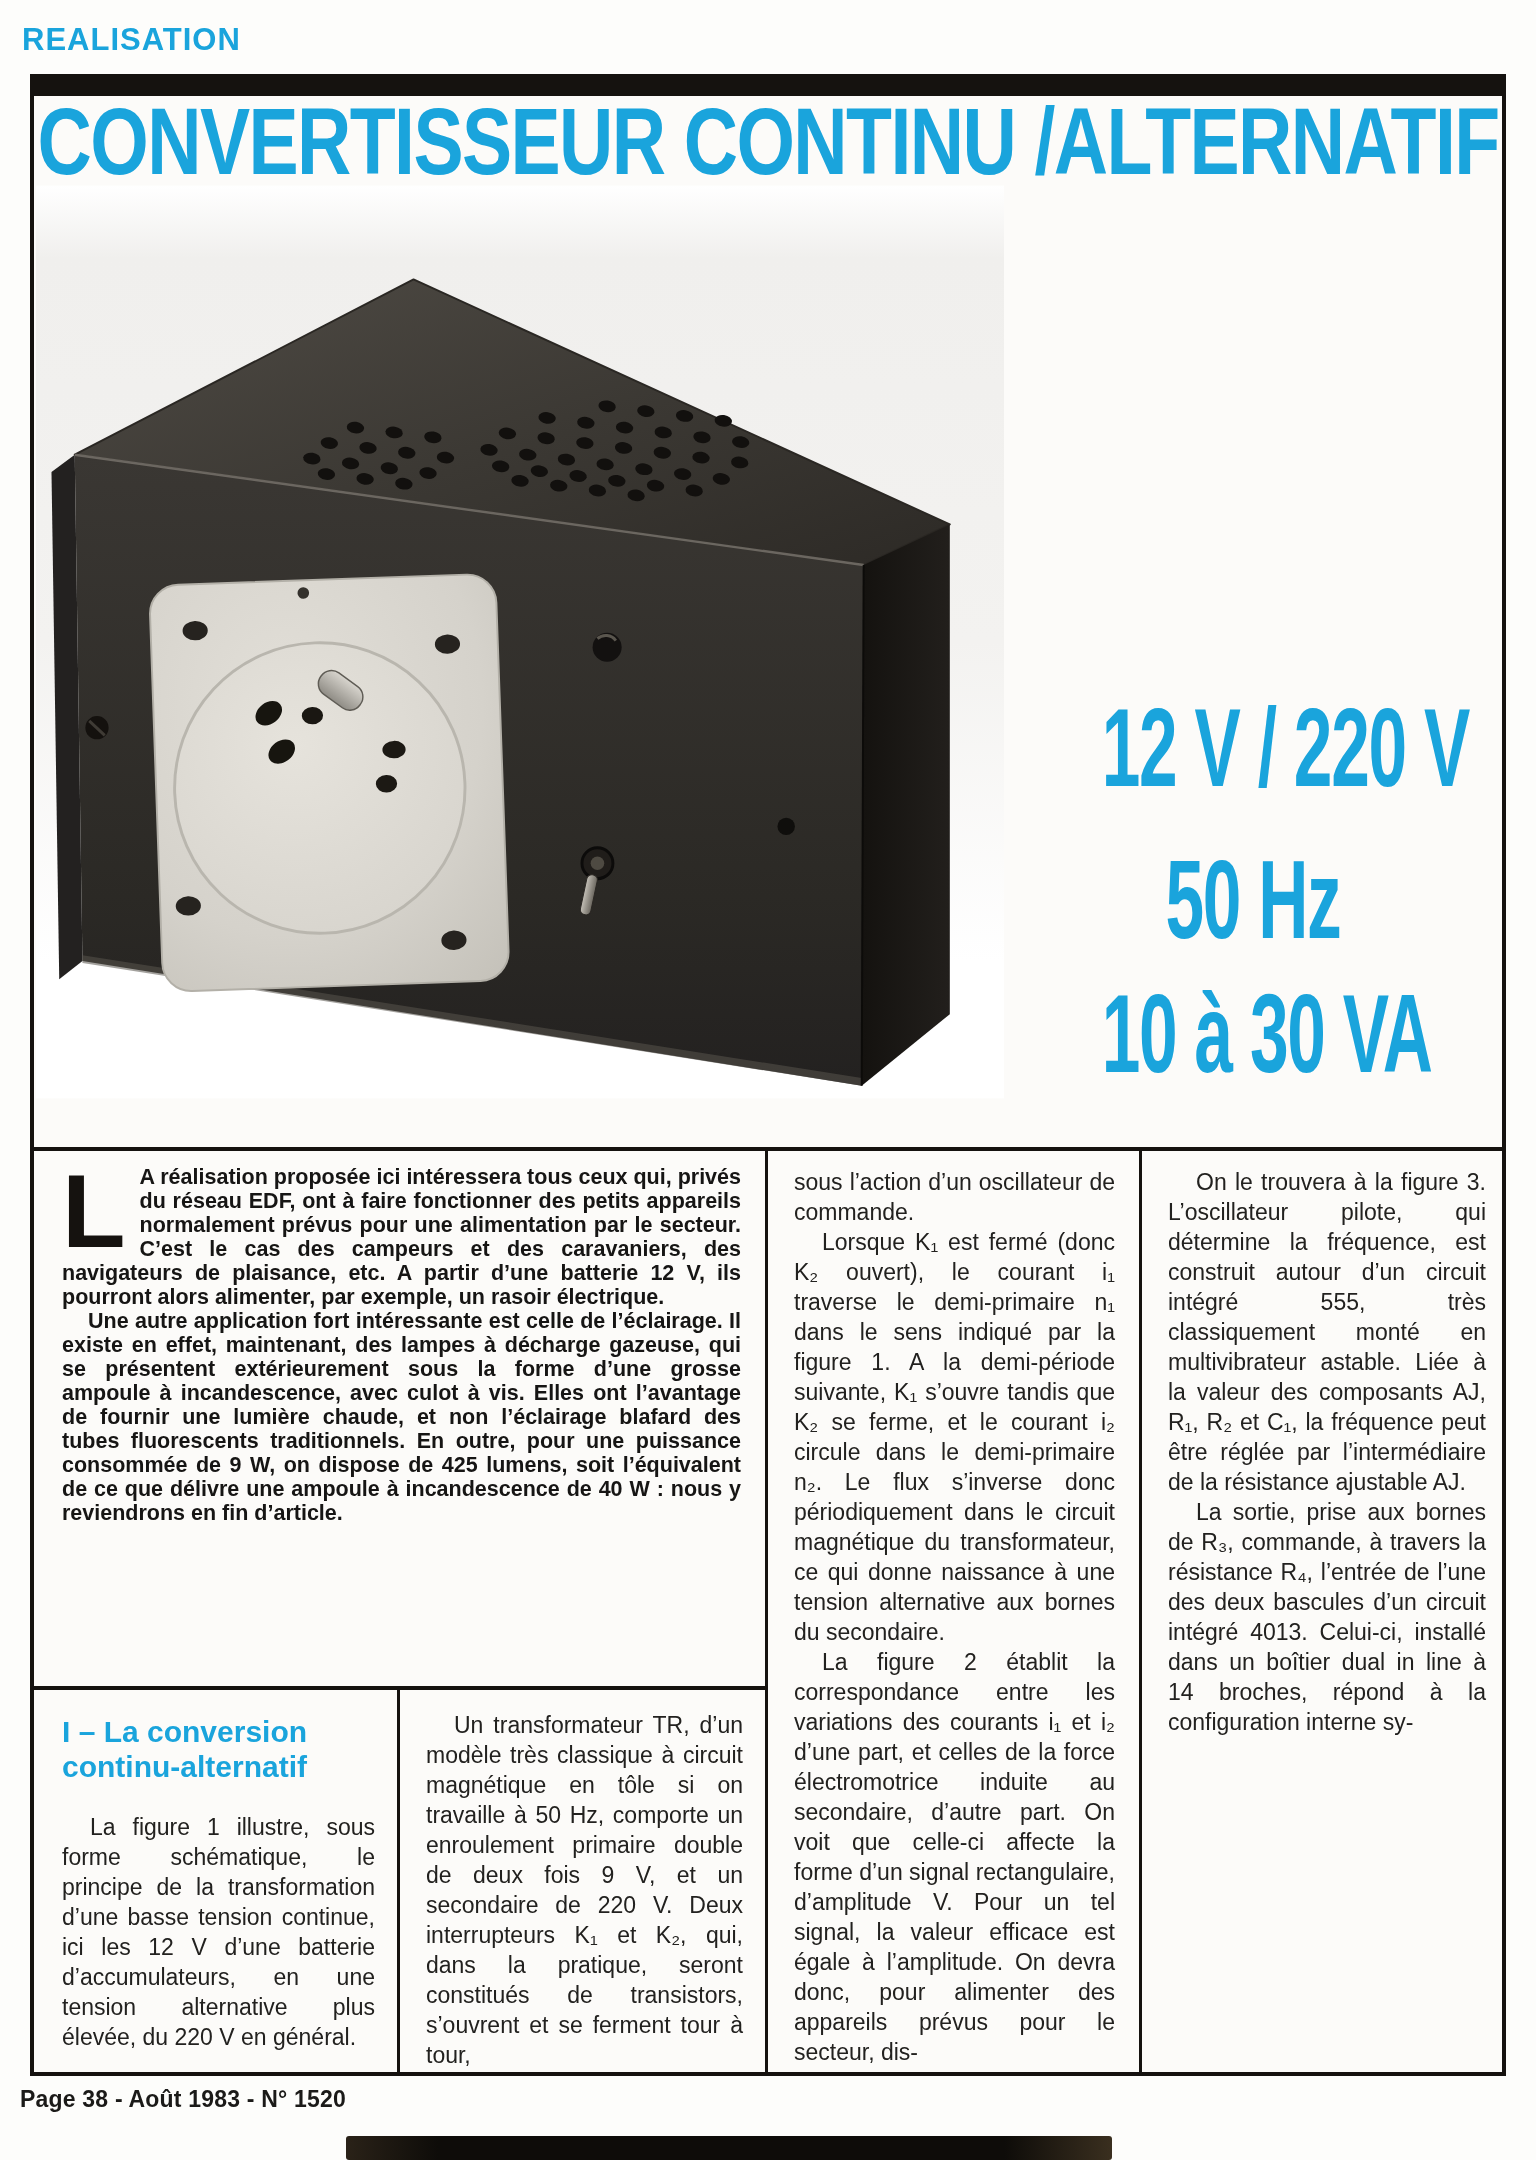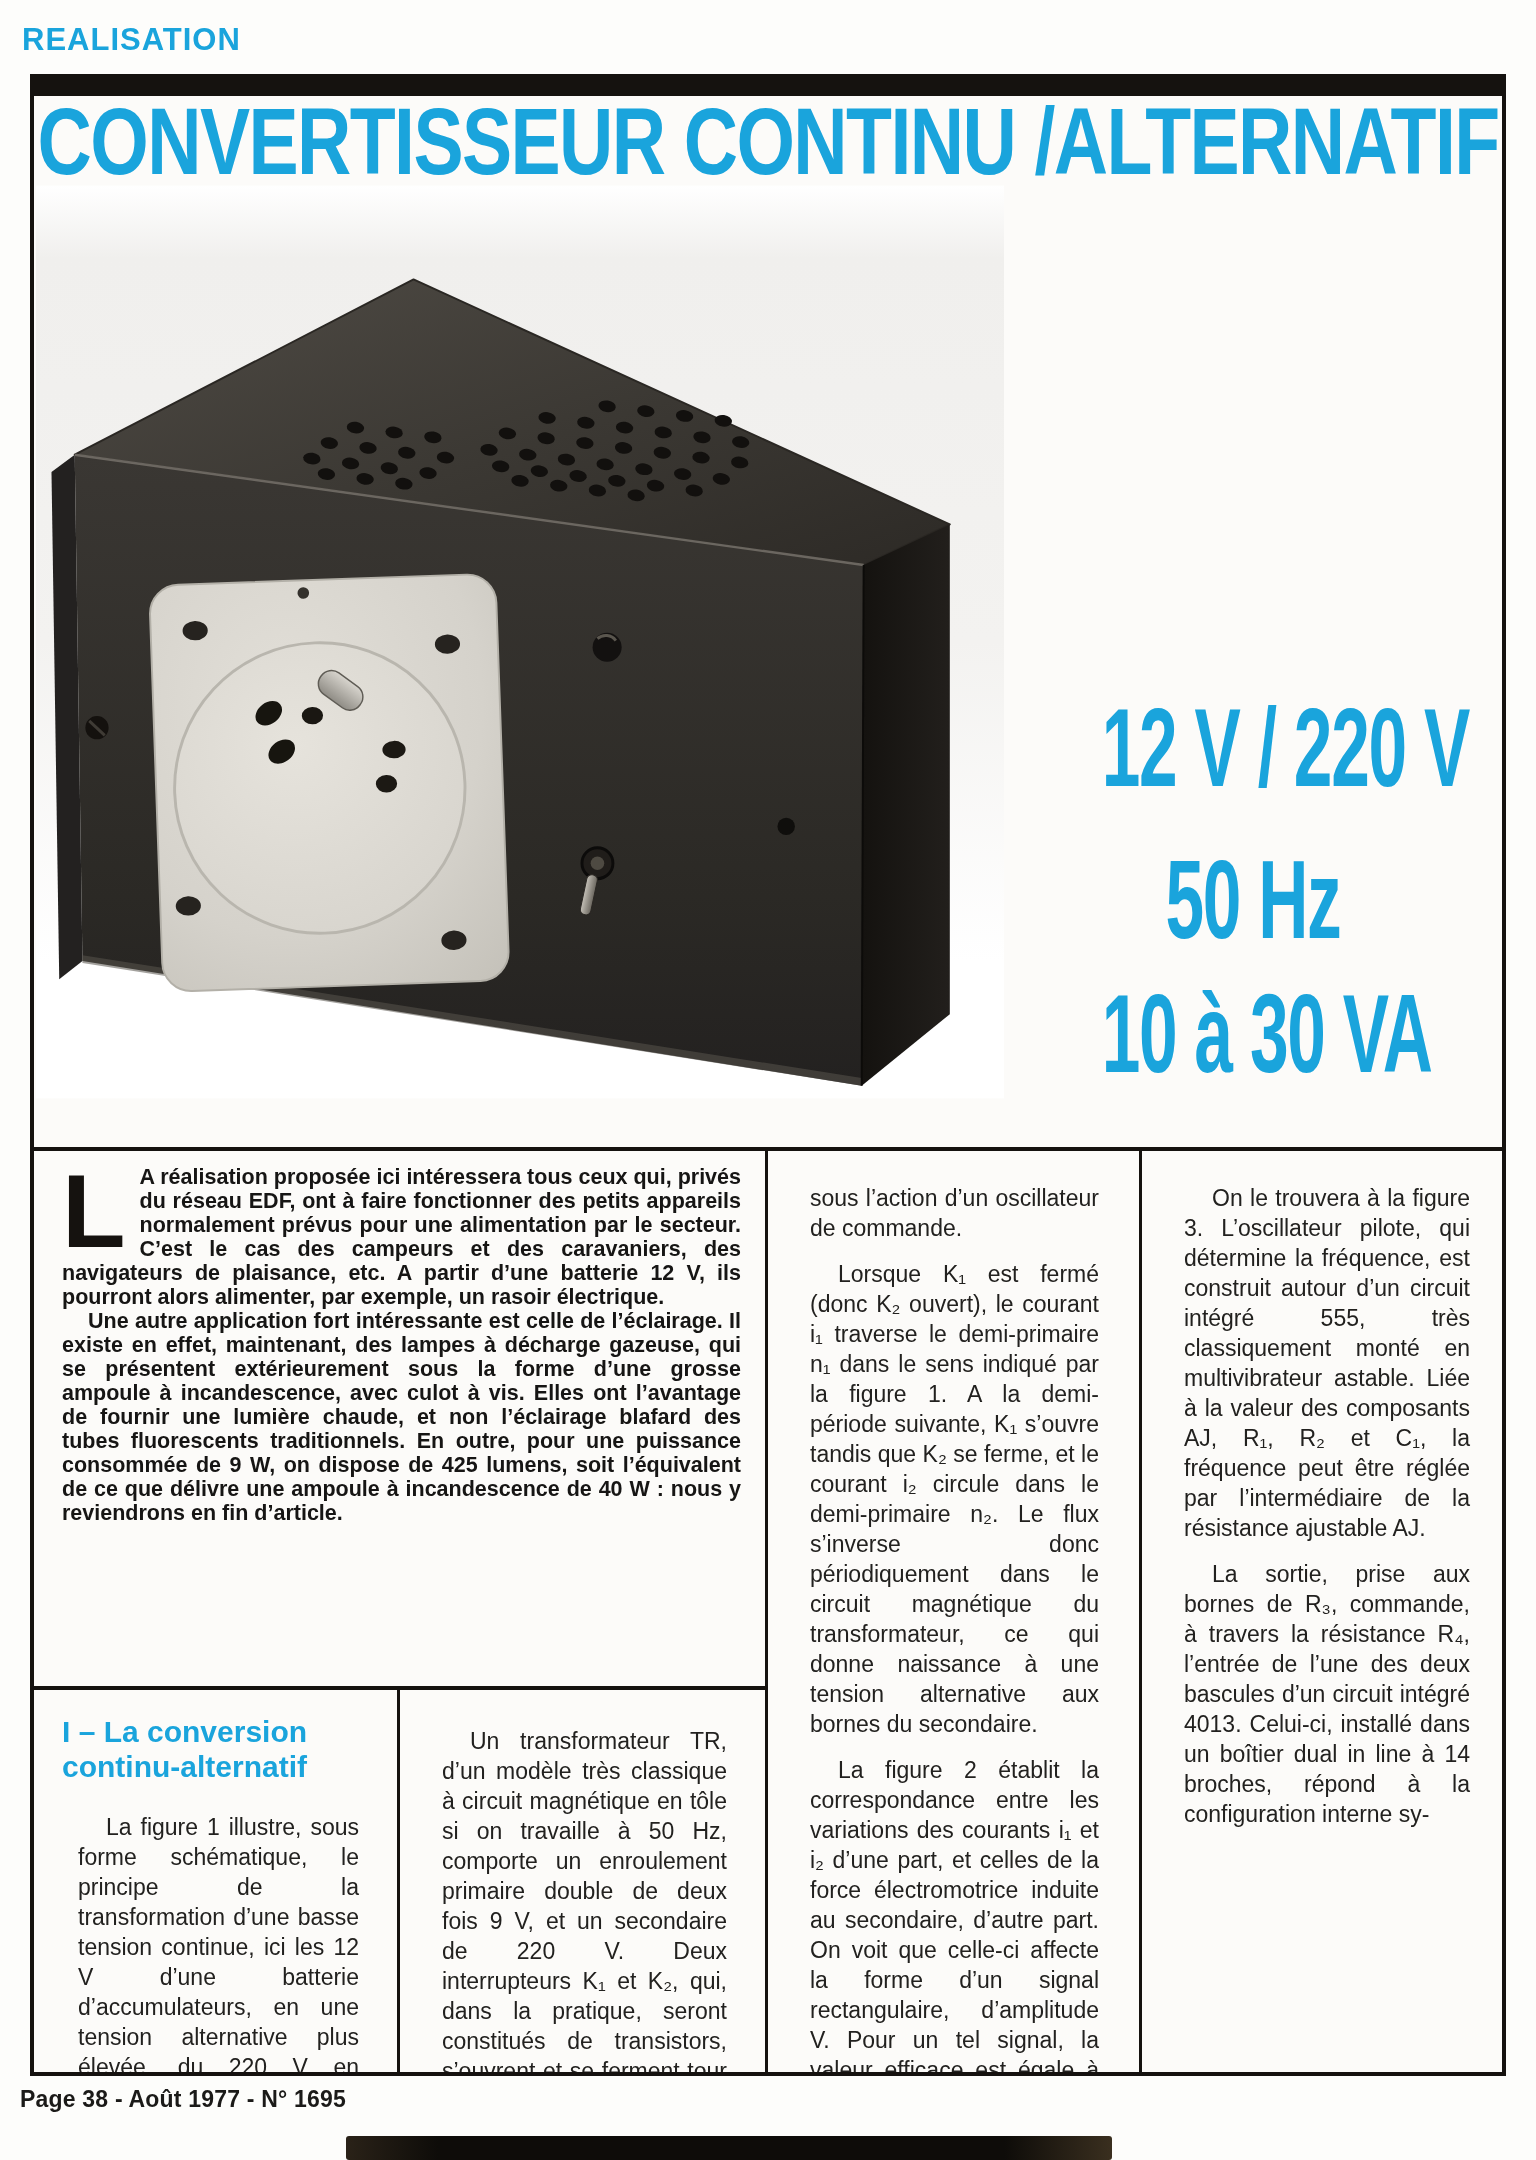--- a/index.html
+++ b/index.html
@@ -60,21 +60,21 @@
   }
   .subgrid{flex:1;display:flex;overflow:hidden;}
   .subcol-1{width:366px;box-sizing:border-box;border-right:3px solid #15120f;
     padding:20px 22px 0 28px;overflow:hidden;}
   .subcol-2{flex:1;padding:20px 22px 0 26px;overflow:hidden;}
   .col-3{width:374px;box-sizing:border-box;border-left:3px solid #15120f;
     padding:16px 24px 0 26px;overflow:hidden;}
   .col-4{flex:1;box-sizing:border-box;border-left:3px solid #15120f;
     padding:16px 16px 0 26px;overflow:hidden;}
   .body-text p{
-    margin:16px;font-size:23px;line-height:30px;color:#22211f;text-align:justify;
+    margin:0;font-size:23px;line-height:30px;color:#22211f;text-align:justify;
   }
   .body-text p.indent{text-indent:28px;}
   .blue-head{
     color:var(--accent,#1aa4dc);font-weight:bold;
     font-size:30px;line-height:35px;white-space:pre-line;margin:4px 0 28px 0;
   }
   .blue-head.mid{margin:36px 0 22px 0;}
   .footer{
     position:absolute;left:20px;top:2086px;
     font-size:23px;font-weight:bold;color:#1b1a18;letter-spacing:0.2px;
@@ -272,16 +272,16 @@
       </div>
 
       <div class="col-4 body-text">
         <p class="indent">On le trouvera à la figure 3. L’oscillateur pilote, qui détermine la fréquence, est construit autour d’un circuit intégré 555, très classiquement monté en multivibrateur astable. Liée à la valeur des composants AJ, R₁, R₂ et C₁, la fréquence peut être réglée par l’intermédiaire de la résistance ajustable AJ.</p>
         <p class="indent">La sortie, prise aux bornes de R₃, commande, à travers la résistance R₄, l’entrée de l’une des deux bascules d’un circuit intégré 4013. Celui-ci, installé dans un boîtier dual in line à 14 broches, répond à la configuration interne sy-</p>
       </div>
 
     </div>
   </div>
 
-  <div class="footer">Page 38 - Août 1977 - N° 1695</div>
+  <div class="footer">Page 38 - Août 1983 - N° 1520</div>
   <div class="bottom-strip"></div>
 
 </div>
 
 </body></html>

